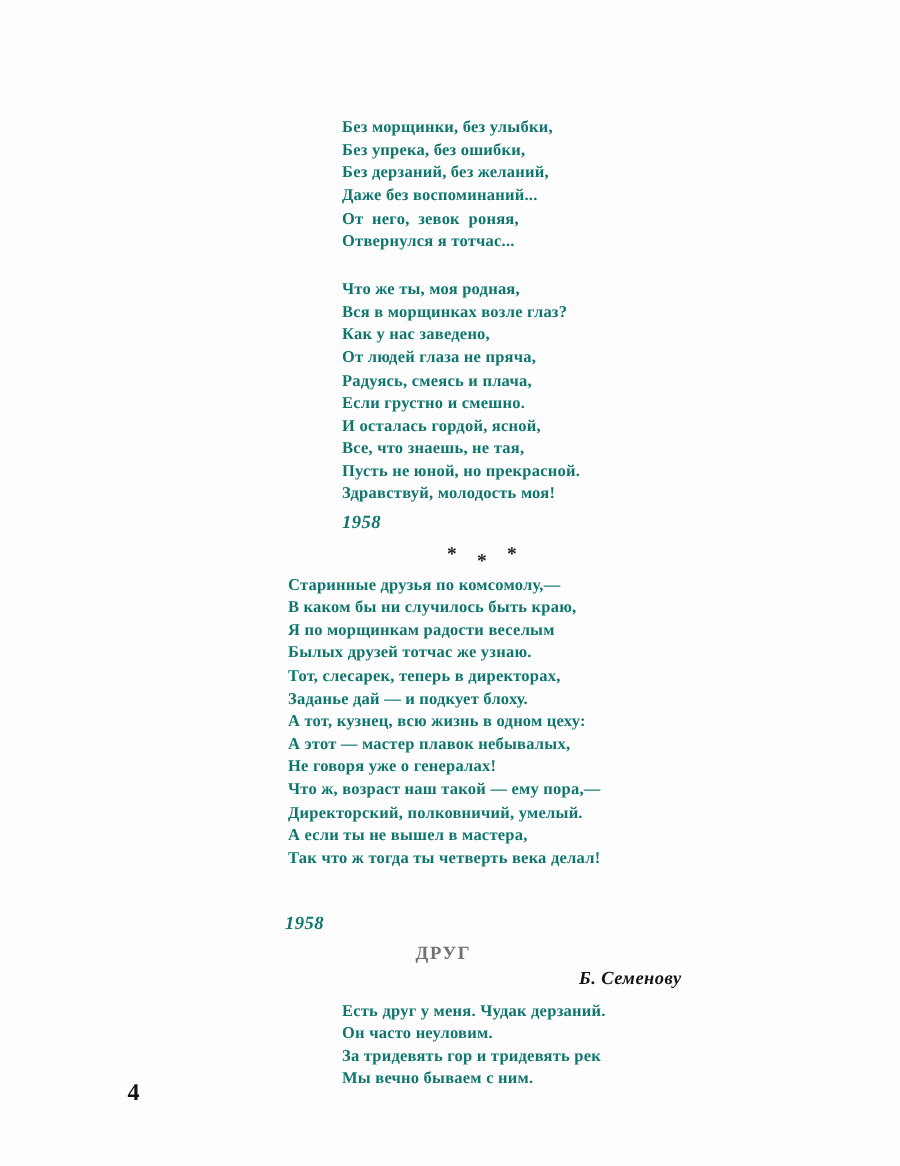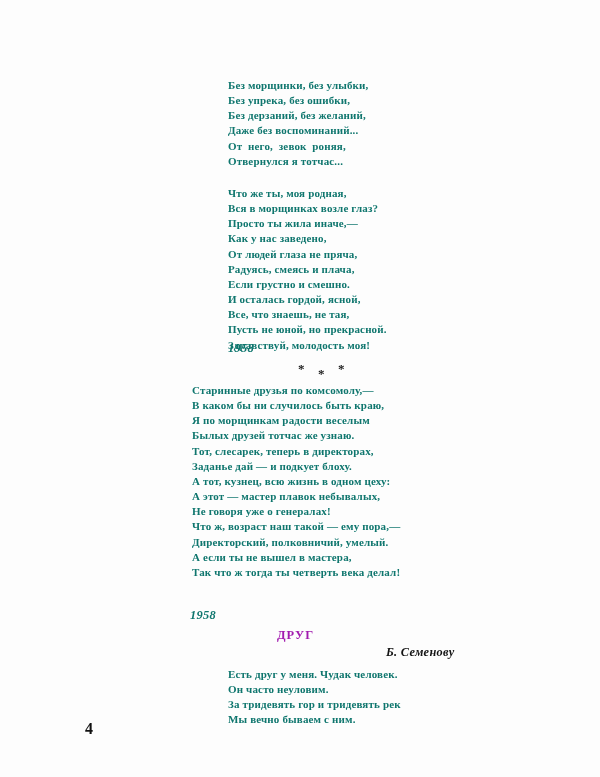--- a/index.html
+++ b/index.html
@@ -94,21 +94,21 @@
 
   
   #heading-drug {
     position: absolute;
     left: 277px;
     top: 628px;
     font-size: 12.4px;
     line-height: 15px;
     font-weight: 700;
     letter-spacing: 1.1px;
-    color: #a21caf;
+    color: #737373;
     text-align: center;
   }
 
   
   #dedication {
     position: absolute;
     left: 386px;
     top: 645px;
     font-size: 12.3px;
     line-height: 15px;
@@ -148,21 +148,20 @@
         <div class="line">Без упрека, без ошибки,</div>
         <div class="line">Без дерзаний, без желаний,</div>
         <div class="line">Даже без воспоминаний...</div>
         <div class="line">От  него,  зевок  роняя,</div>
         <div class="line">Отвернулся я тотчас...</div>
       </div>
       <div class="stanza-gap"></div>
       <div>
         <div class="line">Что же ты, моя родная,</div>
         <div class="line">Вся в морщинках возле глаз?</div>
-        <div class="line">Просто ты жила иначе,—</div>
         <div class="line">Как у нас заведено,</div>
         <div class="line">От людей глаза не пряча,</div>
         <div class="line">Радуясь, смеясь и плача,</div>
         <div class="line">Если грустно и смешно.</div>
         <div class="line">И осталась гордой, ясной,</div>
         <div class="line">Все, что знаешь, не тая,</div>
         <div class="line">Пусть не юной, но прекрасной.</div>
         <div class="line">Здравствуй, молодость моя!</div>
       </div>
     </div>
@@ -190,21 +189,21 @@
       <div class="line">А если ты не вышел в мастера,</div>
       <div class="line">Так что ж тогда ты четверть века делал!</div>
     </div>
 
     <div class="year" id="year-2">1958</div>
 
     <div id="heading-drug">ДРУГ</div>
     <div id="dedication">Б. Семенову</div>
 
     <div class="poem" id="poem-three">
-      <div class="line">Есть друг у меня. Чудак человек.</div>
+      <div class="line">Есть друг у меня. Чудак дерзаний.</div>
       <div class="line">Он часто неуловим.</div>
       <div class="line">За тридевять гор и тридевять рек</div>
       <div class="line">Мы вечно бываем с ним.</div>
     </div>
 
   </div>
 
   <div id="folio">4</div>
 
 </div>

